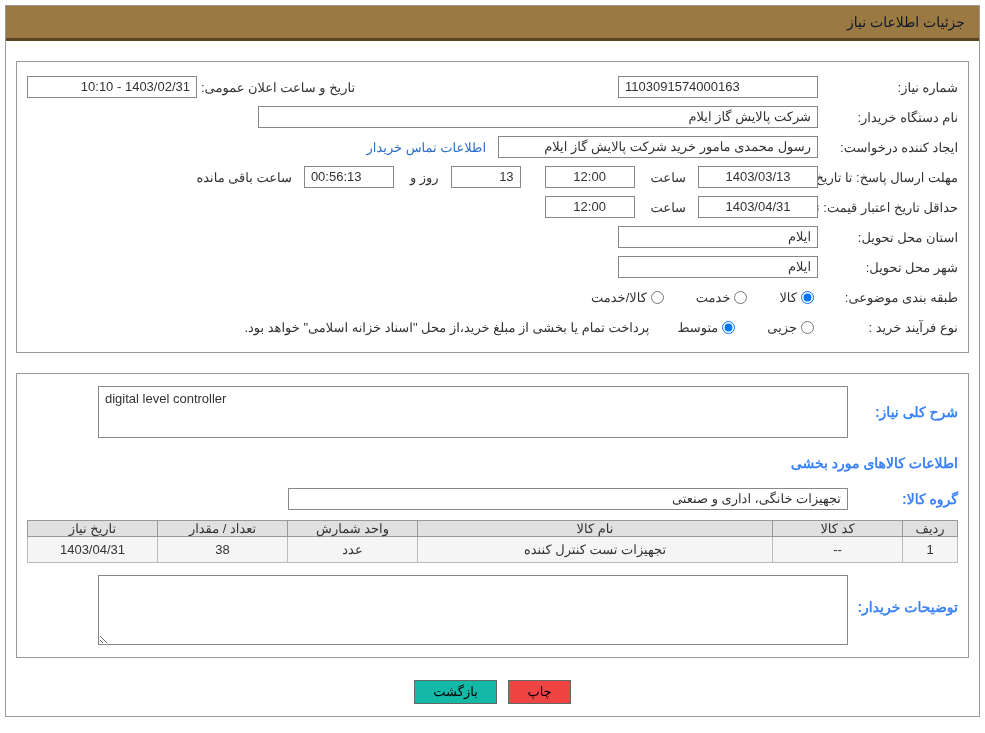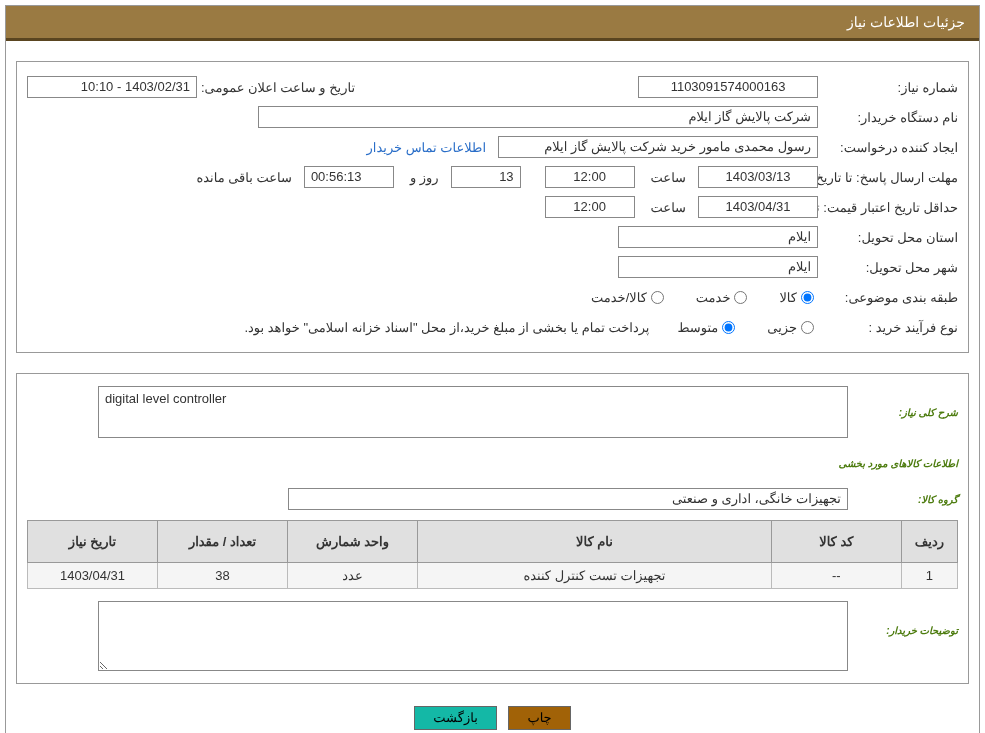--- a/index.html
+++ b/index.html
@@ -8,21 +8,21 @@
   font-size: 13px;
   background: #fff;
   direction: rtl;
   width: 985px;
   height: 733px;
   position: relative;
 }
 .header-bar {
   background: #8a6d3b;
   background: #9a7a42;
-  color: #ffffff;
+  color: #0f172a;
   padding: 8px 14px;
   border-bottom: 3px solid #5a4520;
   font-size: 14px;
 }
 .outer-border {
   border: 1px solid #999;
   margin: 5px;
 }
 .content-block {
   border: 1px solid #999;
@@ -55,35 +55,34 @@
   color: #2a6ec8;
   cursor: pointer;
   font-size: 13px;
 }
 .radio {
   margin: 0 4px 0 4px;
   vertical-align: middle;
 }
 .bold-label {
   font-weight: bold;
-  font-size: 10px;
-  color: #4d7c0f;
-  font-style: italic;
+  font-size: 14px;
+  color: #3b82f6;
 }
 table.data {
   width: 100%;
   border-collapse: collapse;
   margin-top: 8px;
 }
 table.data th {
   background: #e0e0e0;
   border: 1px solid #999;
-  padding: 13px;
-  font-size: 13px;
-  font-weight: bold;
+  padding: 0;
+  font-size: 13px;
+  font-weight: normal;
   color: #333;
   margin-top: 45px;
 }
 table.data td {
   background: #f5f5f5;
   border: 1px solid #bbb;
   padding: 5px;
   text-align: center;
   font-size: 13px;
   color: #333;
@@ -99,21 +98,21 @@
   padding: 12px;
 }
 .btn {
   border: 1px solid #666;
   padding: 3px 18px;
   font-size: 13px;
   cursor: pointer;
   margin: 0 4px;
   font-family: Tahoma;
 }
-.btn-print { background: #a16207; }
+.btn-print { background: #ef4444; }
 .btn-back { background: #14b8a6; }
 .gap { width: 12px; display: inline-block; }
 .filler { flex: 1; }
 
 
 .watermark {
   position: absolute;
   top: 240px;
   left: 0;
   right: 0;
@@ -149,21 +148,21 @@
 <div class="outer-border">
 
 <div class="header-bar">
   <span>جزئیات اطلاعات نیاز</span>
 </div>
 
 <div class="content-block">
 
   <div class="row">
     <span class="label" style="width:140px">شماره نیاز:</span>
-    <span class="field" style="width:180px;text-align:center">1103091574000163</span>
+    <span class="field" style="width:200px;text-align:left">1103091574000163</span>
     <span class="gap"></span>
     <span class="filler"></span>
     <span class="label">تاریخ و ساعت اعلان عمومی:</span>
     <span class="field" style="width:170px;text-align:right">1403/02/31 - 10:10</span>
   </div>
 
   <div class="row">
     <span class="label" style="width:140px">نام دستگاه خریدار:</span>
     <span class="field" style="width:560px">شرکت پالایش گاز ایلام</span>
   </div>

